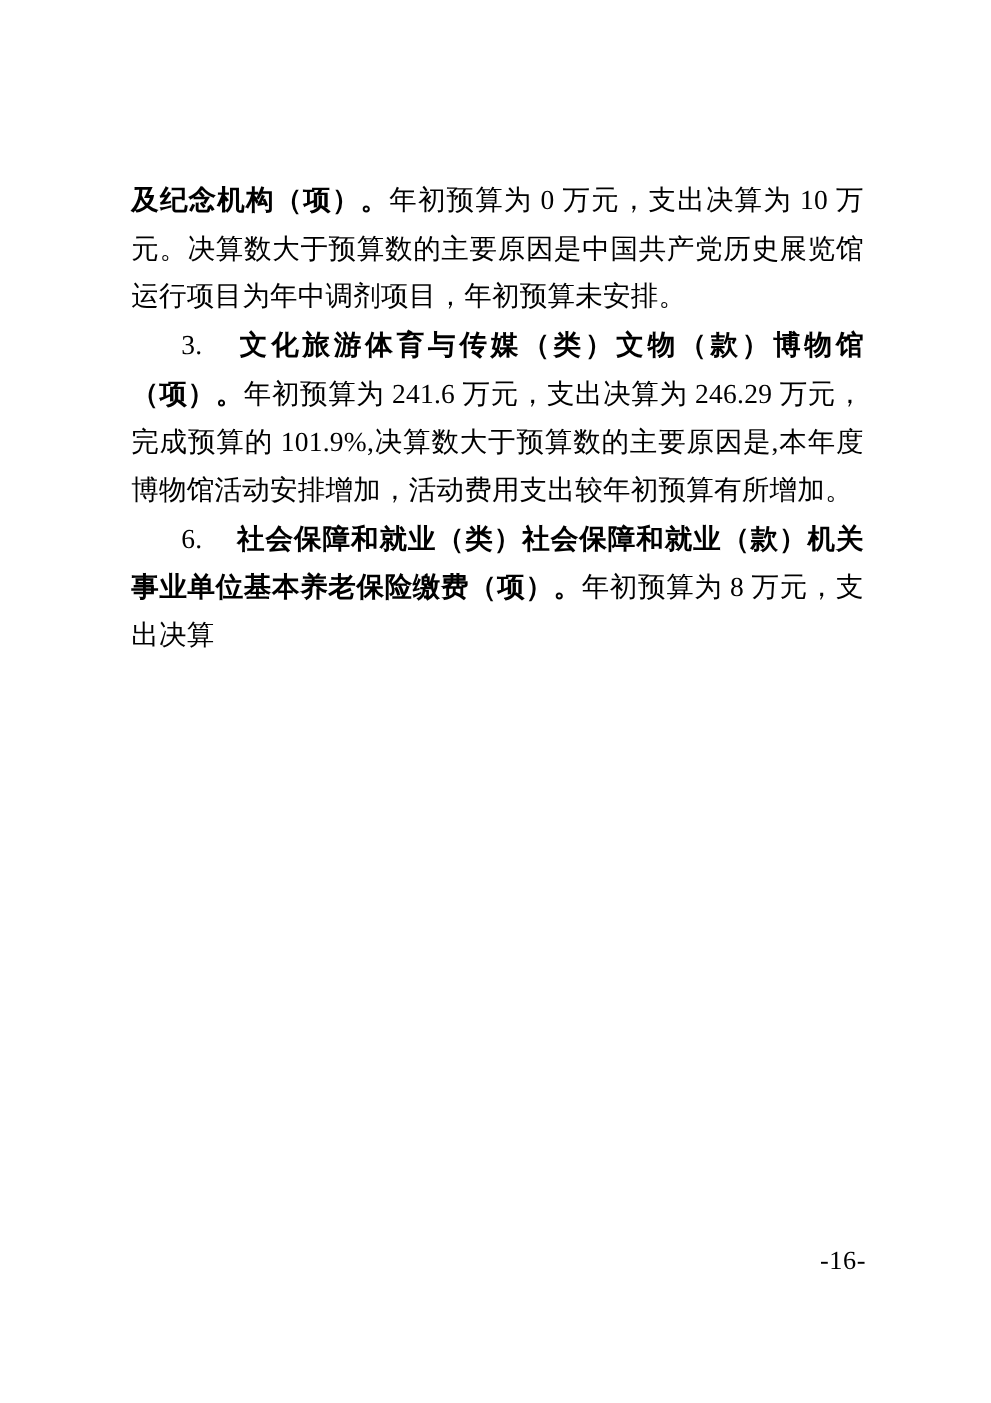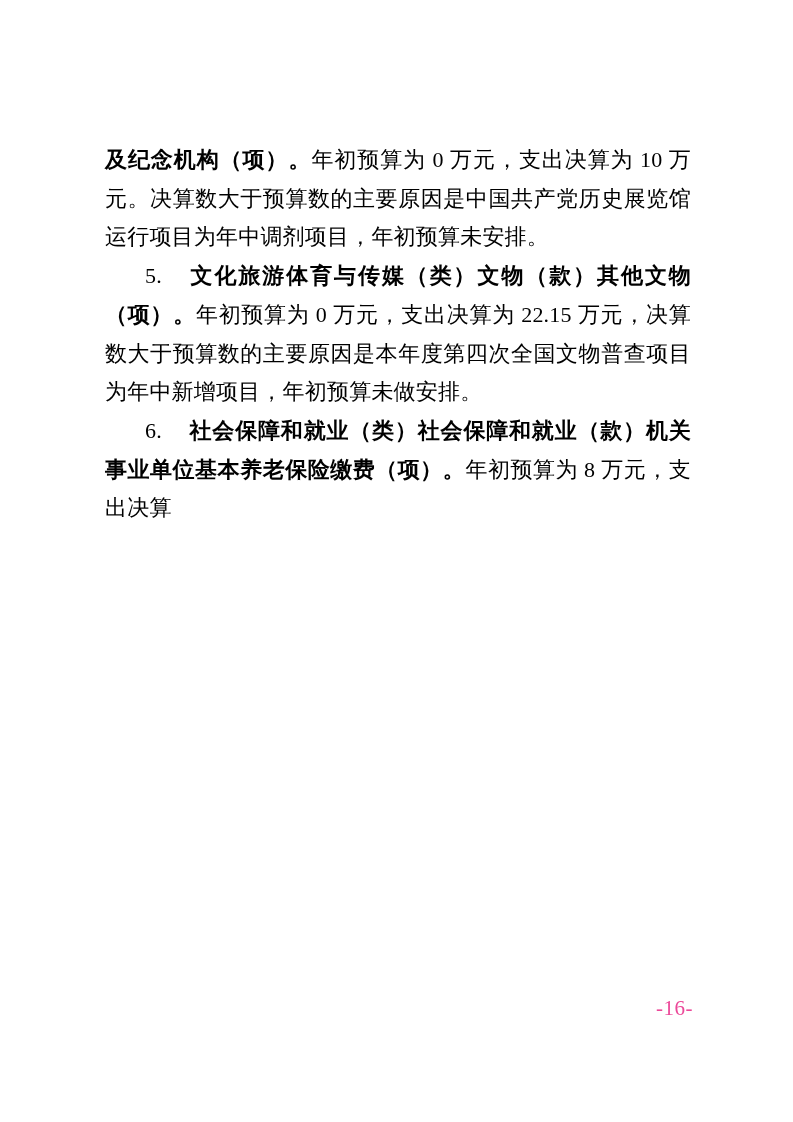--- a/index.html
+++ b/index.html
@@ -43,34 +43,34 @@
   }
   .para-text {
     font-weight: normal;
   }
   .page-number {
     position: absolute;
     top: 996px;
     right: 100px;
     font-size: 21px;
     letter-spacing: 0.5px;
-    color: #ec4899;
+    color: #000000;
   }
 </style>
 </head>
 <body>
 
 <div class="page">
   <div class="content">
 
     <p class="para"><span class="para-heading">及纪念机构（项）。</span><span class="para-text">年初预算为 0 万元，支出决算为 10 万元。决算数大于预算数的主要原因是中国共产党历史展览馆运行项目为年中调剂项目，年初预算未安排。</span></p>
 
 
+    <p class="para numbered"><span class="para-num">3.</span><span class="para-heading">文化旅游体育与传媒（类）文物（款）博物馆（项）。</span><span class="para-text">年初预算为 241.6 万元，支出决算为 246.29 万元，完成预算的 101.9%,决算数大于预算数的主要原因是,本年度博物馆活动安排增加，活动费用支出较年初预算有所增加。</span></p>
 
 
-    <p class="para numbered"><span class="para-num">5.</span><span class="para-heading">文化旅游体育与传媒（类）文物（款）其他文物（项）。</span><span class="para-text">年初预算为 0 万元，支出决算为 22.15 万元，决算数大于预算数的主要原因是本年度第四次全国文物普查项目为年中新增项目，年初预算未做安排。</span></p>
 
     <p class="para numbered"><span class="para-num">6.</span><span class="para-heading">社会保障和就业（类）社会保障和就业（款）机关事业单位基本养老保险缴费（项）。</span><span class="para-text">年初预算为 8 万元，支出决算</span></p>
 
   </div>
 
   <div class="page-number">-16-</div>
 </div>
 
 </body></html>

